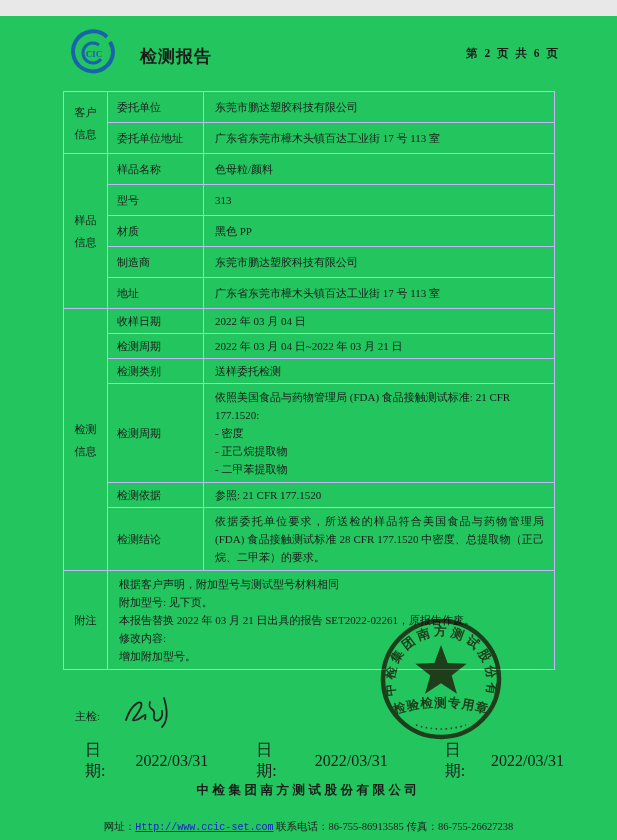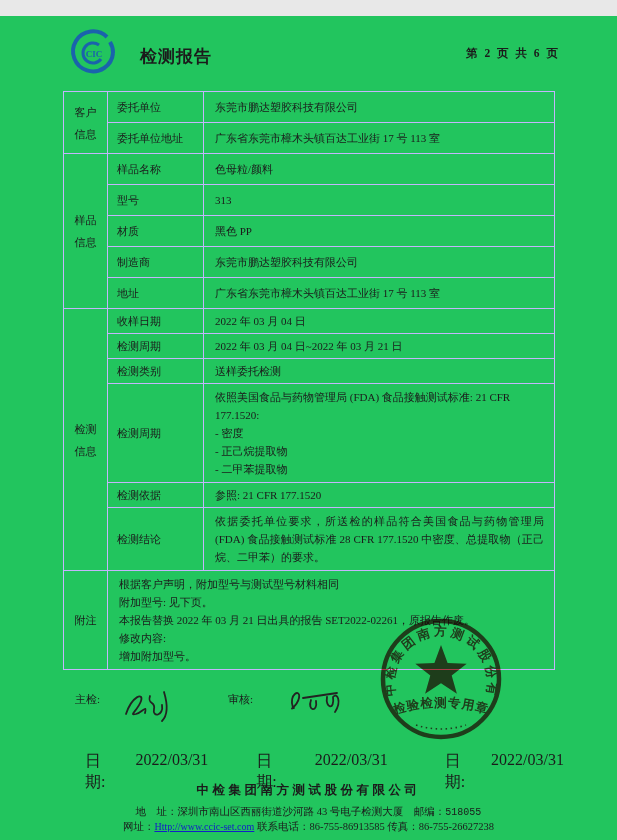--- a/index.html
+++ b/index.html
@@ -26,35 +26,35 @@
   td.lab { padding-left:9px; }
   td.val { padding-left:11px; }
   tr.r31 { height:31px; }
   tr.r25 { height:25px; }
   td.ml  { white-space:pre-line; line-height:18px; padding:4px 10px 4px 11px; vertical-align:middle; }
   td.just{ white-space:normal; text-align:justify; line-height:18px; padding:4px 10px 4px 11px; }
   
   .sig-row { position:absolute; left:63px; top:676px; width:491px; height:48px; display:flex; z-index:2; }
   .date-row{ position:absolute; left:73px; top:735px; width:491px; height:20px; display:flex; z-index:2; font-size:16px;gap:45px; }
   .c1 { width:162px; } .c2 { width:180px; } .c3 { width:149px; }
-  .col { display:flex; align-items:flex-start; }
+  .col { display:flex; align-items:center; }
   .c1 { padding-left:12px; } .c2 { padding-left:3px; } .c3 { padding-left:12px; }
   .role-lab { font-size:11px; }
   .sig { margin-top:-8px; }
   .sig path { fill:none; stroke:#222; stroke-width:1.8; stroke-linecap:round; stroke-linejoin:round; }
   .date-val { margin-left:30px; }
   .c2 .date-val { margin-left:28px; } .c3 .date-val { margin-left:26px; }
   
   .stamp { position:absolute; left:366px; top:588px; z-index:3; mix-blend-mode:multiply; opacity:.88; }
   
   .ft-company { position:absolute; left:0; top:766px; width:100%; text-align:center;
     font-size:12.5px; font-weight:bold; letter-spacing:3.5px; }
   .ft-line1 { position:absolute; left:0; top:789px; width:100%; text-align:center; font-size:10.5px; }
   .ft-line2 { position:absolute; left:0; top:804px; width:100%; text-align:center; font-size:10.5px; }
-  .ft-url { color:#1320c6; text-decoration:underline; font-family:Liberation Serif, serif; font-size:10px; cursor:pointer; }
+  .ft-url { color:#1320c6; text-decoration:underline; font-family:Liberation Mono, monospace; font-size:10px; cursor:pointer; }
   .mono { font-family:"Liberation Mono","DejaVu Sans Mono",monospace; font-size:10px; }
 </style>
 </head>
 <body>
 
 <div class="page">
 
   <svg class="logo" width="62" height="50" viewBox="0 0 62 50">
     <g fill="none" stroke="#1a63ac">
       <path d="M 44 9 A 20 20 0 1 0 50 25" stroke-width="4"></path>
@@ -149,26 +149,20 @@
   </tbody>
     </table>
 
   <div class="sig-row">
     <div class="col c1">
       <span class="role-lab">主检:</span>
       <svg class="sig" width="64" height="44" viewBox="0 0 64 44" style="margin-left:16px">
         <path d="M10 30 C16 12 28 8 25 17 C22 26 12 32 20 30 C27 28 31 20 29 29 M34 12 C31 21 40 17 38 25 C36 34 48 32 46 21 M48 8 C51 18 53 30 46 37"></path>
       </svg>
     </div>
-    <div class="col c2">
-      <span class="role-lab">审核:</span>
-      <svg class="sig" width="70" height="40" viewBox="0 0 70 40" style="margin-left:28px">
-        <path d="M12 24 C7 10 20 4 18 14 C16 23 7 26 13 24 M22 14 L56 9 M30 16 C26 27 37 29 35 17 M46 13 C44 24 54 27 52 13 C56 8 61 17 54 28"></path>
-      </svg>
-    </div>
   </div>
 
   <div class="date-row">
     <div class="col c1">
       <span>日期:</span>
       <span class="date-val">2022/03/31</span>
     </div>
     <div class="col c2">
       <span>日期:</span>
       <span class="date-val">2022/03/31</span>
@@ -189,16 +183,15 @@
     <text font-size="12.5" font-weight="bold" fill="#d8352f" letter-spacing="3.5" font-family="Liberation Serif, DejaVu Serif, serif">
       <textPath href="#arcTop" startOffset="2%">中检集团南方测试股份有限公司</textPath>
     </text>
     <text font-size="12.5" font-weight="bold" fill="#d8352f" letter-spacing="1" text-anchor="middle" font-family="Liberation Serif, DejaVu Serif, serif">
       <textPath href="#arcBottom" startOffset="50%">检验检测专用章</textPath>
     </text>
     <path d="M 50 121 Q 75 129 100 121" fill="none" stroke="#d8352f" stroke-width="1.6" stroke-dasharray="1.5 3.5"></path>
   </svg>
 
   <div class="ft-company">中检集团南方测试股份有限公司</div>
-  <div class="ft-line1"><span>地　址：</span><span>深圳市南山区西丽街道沙河路 43 号电子检测大厦</span>　<span>邮编：</span><span class="mono">518055</span></div>
   <div class="ft-line2"><span>网址：</span><a class="ft-url">Http://www.ccic-set.com</a> <span>联系电话：</span><span>86-755-86913585</span> <span>传真：</span><span>86-755-26627238</span></div>
 
 </div>
 
 </body></html>

